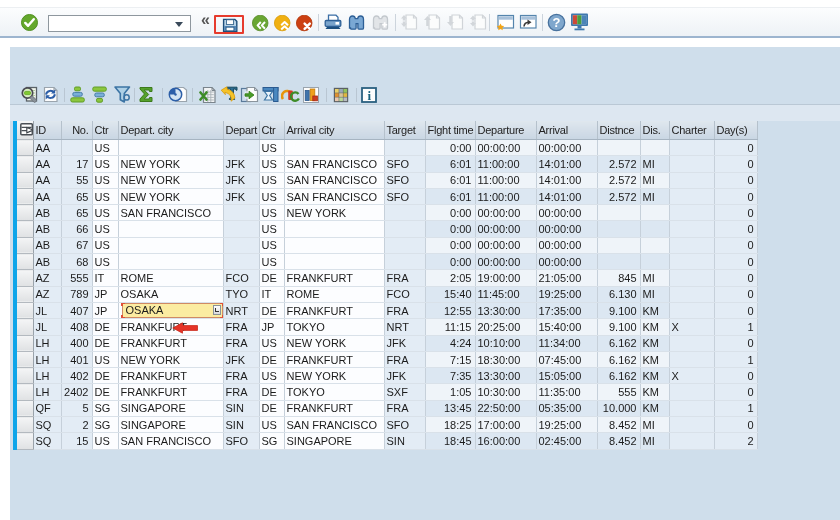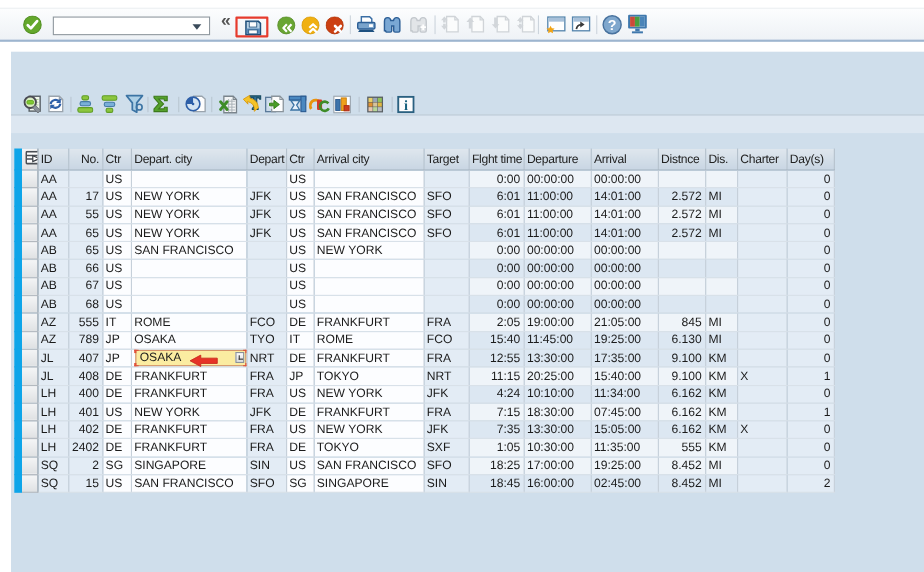--- a/index.html
+++ b/index.html
@@ -11,21 +11,21 @@
 #chev{left:201px;top:10.5px;font-size:16px;color:#555;font-weight:bold}
 #redbox{left:214px;top:15px;width:30px;height:18.5px;border:2.5px solid #e63b2d;border-radius:1px}
 .sep1{top:14px;width:1px;height:17px;background:#ccd4dc}
 
 #cont{left:10px;top:47px;width:830px;height:473px;background:#cfdeeb}
 #title{left:13px;top:47px;width:827px;height:30px;background:linear-gradient(#ebf0f5 0%,#dbe5ee 40%,#bed2e5 72%,#b9cfe3 82%,#cddbe9 100%)}
 #title span{position:absolute;left:14px;top:5px;font-size:15px;font-weight:bold;font-style:italic;color:#111;letter-spacing:0.2px}
 #band{left:10px;top:104px;width:830px;height:17px;background:#dde7f1;border-top:1px solid #bac8d5}
 .sep2{top:88px;width:1px;height:14px;background:#b9c6d2}
 
-table{position:absolute;left:13px;top:135px;width:742px;border-left:7px solid #0ea5e9;border-collapse:collapse;table-layout:fixed;font-size:11px;color:#1b1b1b}
+table{position:absolute;left:13px;top:121px;width:742px;border-left:4px solid #0ea5e9;border-collapse:collapse;table-layout:fixed;font-size:11px;color:#1b1b1b}
 td,th{overflow:hidden;white-space:nowrap;padding:0 0 0 2px;font-weight:normal;text-align:left;vertical-align:middle}
 thead th{height:17px;letter-spacing:-0.25px;background:linear-gradient(#dfe7ee,#c9d6e3);border-right:1px solid #b5c1cc;border-bottom:1px solid #a6b4c1;color:#222}
 tbody td{height:16px;border-right:1px solid #c6d0da;border-bottom:1px solid #d9e1e9}
 tbody tr{height:16.3px}
 td.sel,th.sel{background:linear-gradient(#f4f5f6,#dfe1e3);border-right:1px solid #9aa3ab;border-bottom:1px solid #b3b9bf;padding:0}
 td.k{background:#e3ecf5}
 td.w{background:#fcfdff}
 td.a{background:#eff4f9}
 td.a.e{background:#dce7f2}
 .r{text-align:right;padding:0 3px 0 0}
@@ -566,20 +566,38 @@
           <td class="a r">1:05</td>
           <td class="a">10:30:00</td>
           <td class="a">11:35:00</td>
           <td class="a r">555</td>
           <td class="a">KM</td>
           <td class="k">&nbsp;</td>
           <td class="k r">0</td>
         </tr>
 <tr>
           <td class="sel"></td>
+          <td class="k">QF</td>
+          <td class="k r">5</td>
+          <td class="w">SG</td>
+          <td class="w">SINGAPORE</td>
+          <td class="k">SIN</td>
+          <td class="w">DE</td>
+          <td class="w">FRANKFURT</td>
+          <td class="k">FRA</td>
+          <td class="a r e">13:45</td>
+          <td class="a e">22:50:00</td>
+          <td class="a e">05:35:00</td>
+          <td class="a r e">10.000</td>
+          <td class="a e">KM</td>
+          <td class="k">&nbsp;</td>
+          <td class="k r">1</td>
+        </tr>
+<tr>
+          <td class="sel"></td>
           <td class="k">SQ</td>
           <td class="k r">2</td>
           <td class="w">SG</td>
           <td class="w">SINGAPORE</td>
           <td class="k">SIN</td>
           <td class="w">US</td>
           <td class="w">SAN FRANCISCO</td>
           <td class="k">SFO</td>
           <td class="a r">18:25</td>
           <td class="a">17:00:00</td>

